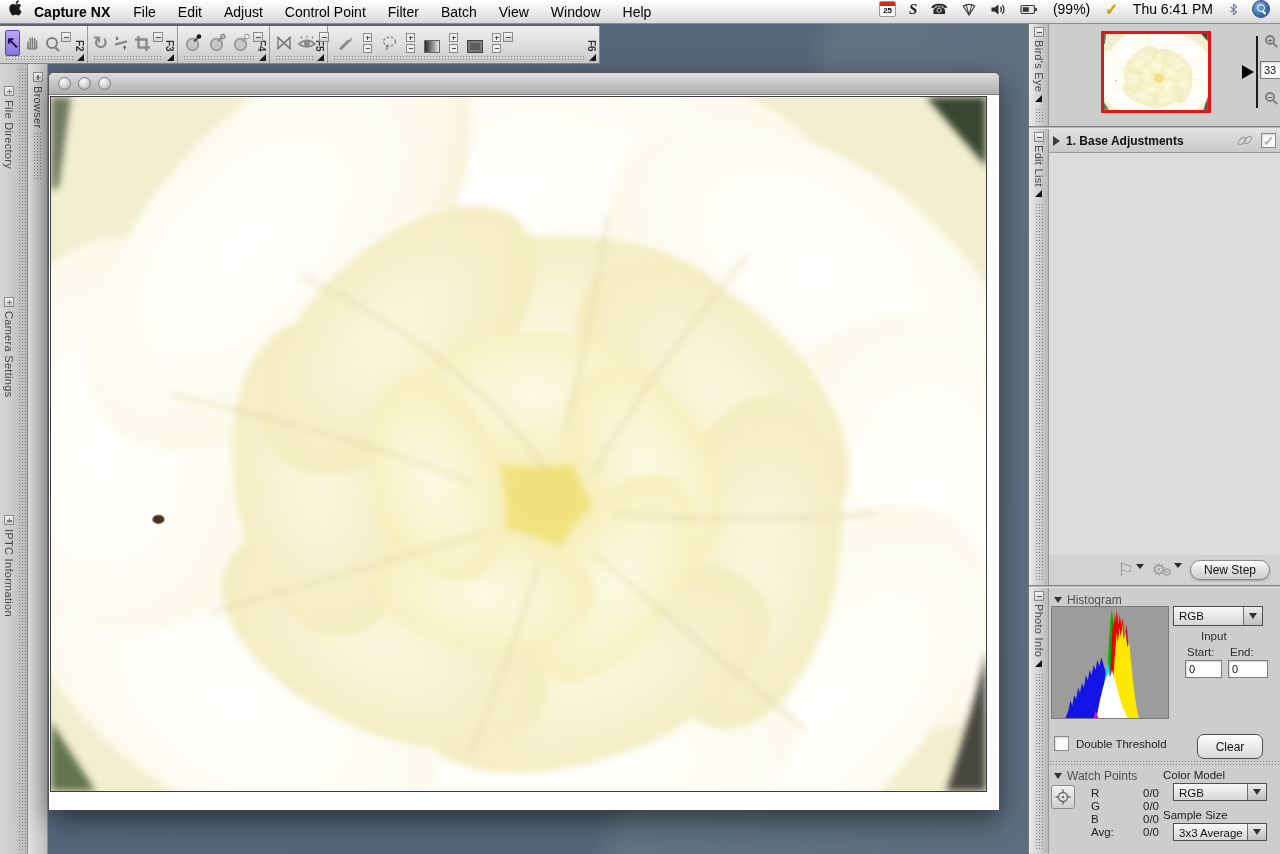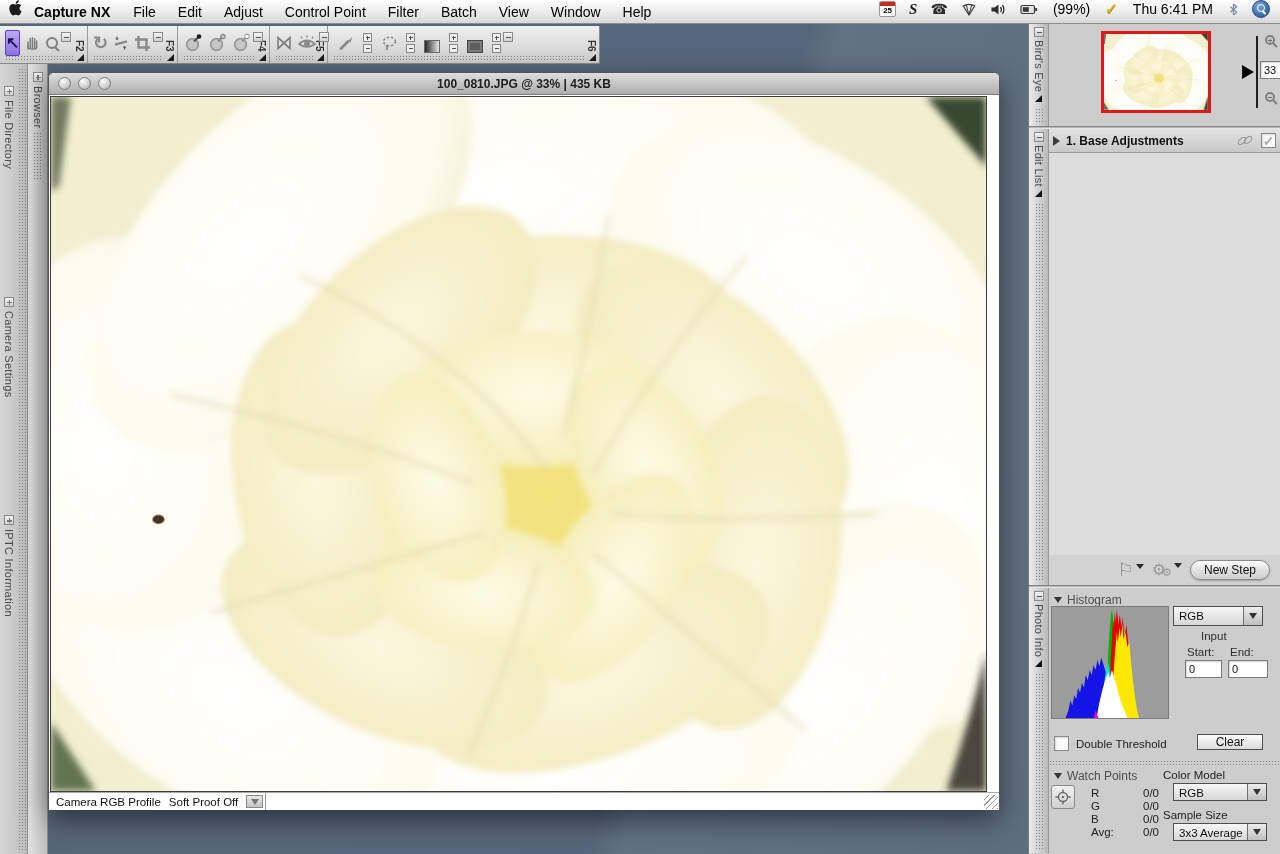--- a/index.html
+++ b/index.html
@@ -178,22 +178,22 @@
   .dd .btn { width:19px; flex:none; border-left:1px solid #6e6e6e;
     background:linear-gradient(#ededed,#bfbfbf); display:flex; align-items:center; justify-content:center; }
   .dd-rgb1 { left:124px; top:18px; width:90px; }
   .lab-input { position:absolute; left:152px; top:42px; }
   .lab-start { position:absolute; left:138px; top:58px; }
   .lab-end   { position:absolute; left:181px; top:58px; }
   .f-start { position:absolute; left:136px; top:72px; width:37px; height:18px; }
   .f-end   { position:absolute; left:179px; top:72px; width:40px; height:18px; }
   .cb-dt  { position:absolute; left:5px; top:148px; }
   .lab-dt { position:absolute; left:27px; top:150px; color:#222; }
-  .btn-clear { position:absolute; left:148px; top:146px; width:66px; height:16px;
-    border:1px solid #4e4e4e; border-radius:0; background:linear-gradient(#fdfdfd,#dadada);
+  .btn-clear { position:absolute; left:148px; top:146px; width:66px; height:25px;
+    border:1px solid #4e4e4e; border-radius:7px; background:linear-gradient(#fdfdfd,#dadada);
     font-size:12px; color:#111; display:flex; align-items:center; justify-content:center; }
   .pi-dots { position:absolute; left:0; top:172px; width:100%; height:5px; }
   .wp-head { position:absolute; left:5px; top:181px; }
   .lab-cm  { position:absolute; left:114px; top:181px; color:#222; }
   .wp-btn { position:absolute; left:2px; top:197px; width:24px; height:24px; border:1px solid #8a8a8a;
     border-radius:3px; background:linear-gradient(#f2f2f2,#cfcfcf); display:flex; align-items:center; justify-content:center; }
   .wp-row-l { position:absolute; left:42px; color:#222; }
   .wp-row-v { position:absolute; left:76px; width:34px; text-align:right; color:#222; }
   .dd-rgb2 { left:124px; top:195px; width:94px; height:18px; }
   .lab-ss  { position:absolute; left:114px; top:221px; color:#222; }
@@ -489,37 +489,26 @@
       <span class="bdots dots"></span>
     </div>
 
     <div class="imgwin">
       <div class="titlebar">
         <span class="orbs">
           <span class="orb"></span>
           <span class="orb"></span>
           <span class="orb"></span>
         </span>
-        <span class="wtitle">100_0810.JPG @ 33% | 435 KB</span>
       </div>
       <div class="winbody">
         <div class="photo">
           <svg viewBox="0 0 940 700" preserveAspectRatio="none">
               <use href="#rose"></use>
             </svg>
-        </div>
-        <div class="statusbar">
-          <span class="proofwrap">
-            <span class="prooftext">Camera RGB Profile</span>
-            <span class="prooftext">Soft Proof Off</span>
-            <span class="proofbtn">
-                <span class="tri-d"></span>
-              </span>
-          </span>
-          <span class="grip"></span>
         </div>
       </div>
     </div>
 
     <div class="rpanel">
 
       <div class="sec sec-be">
         <div class="vtab">
           <span class="mbox"></span>
           <span class="vtext">Bird's Eye</span>

